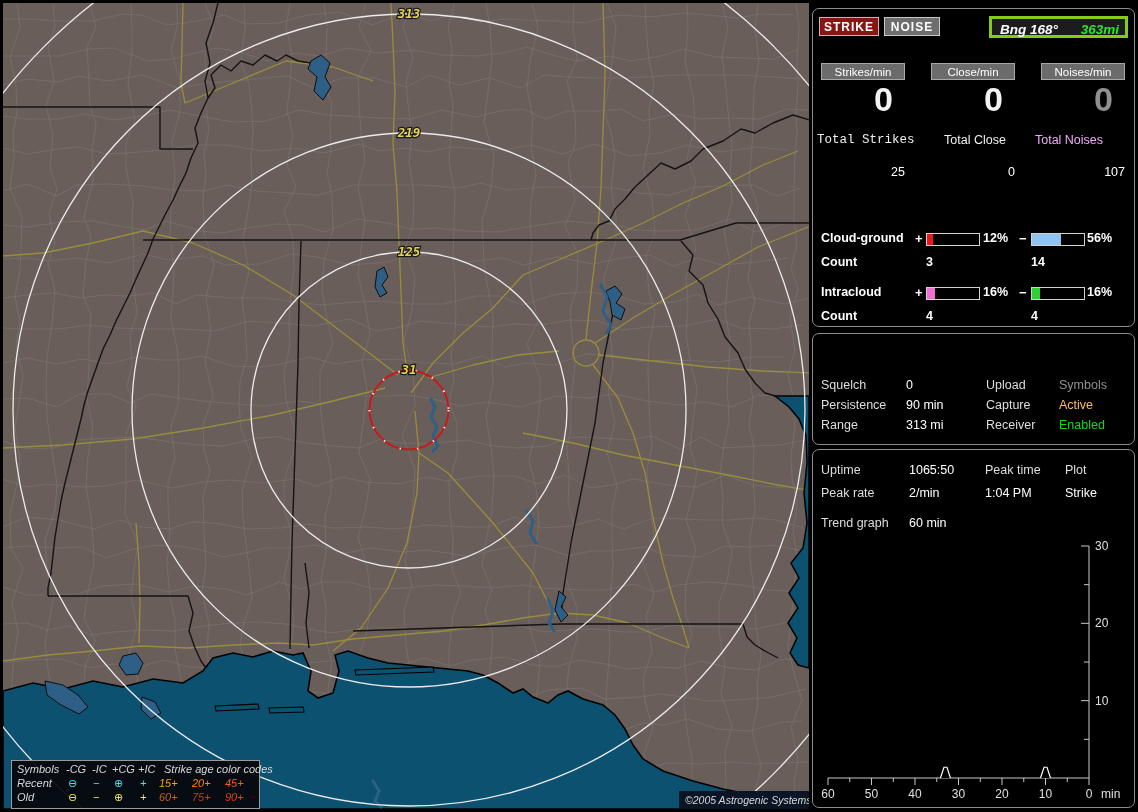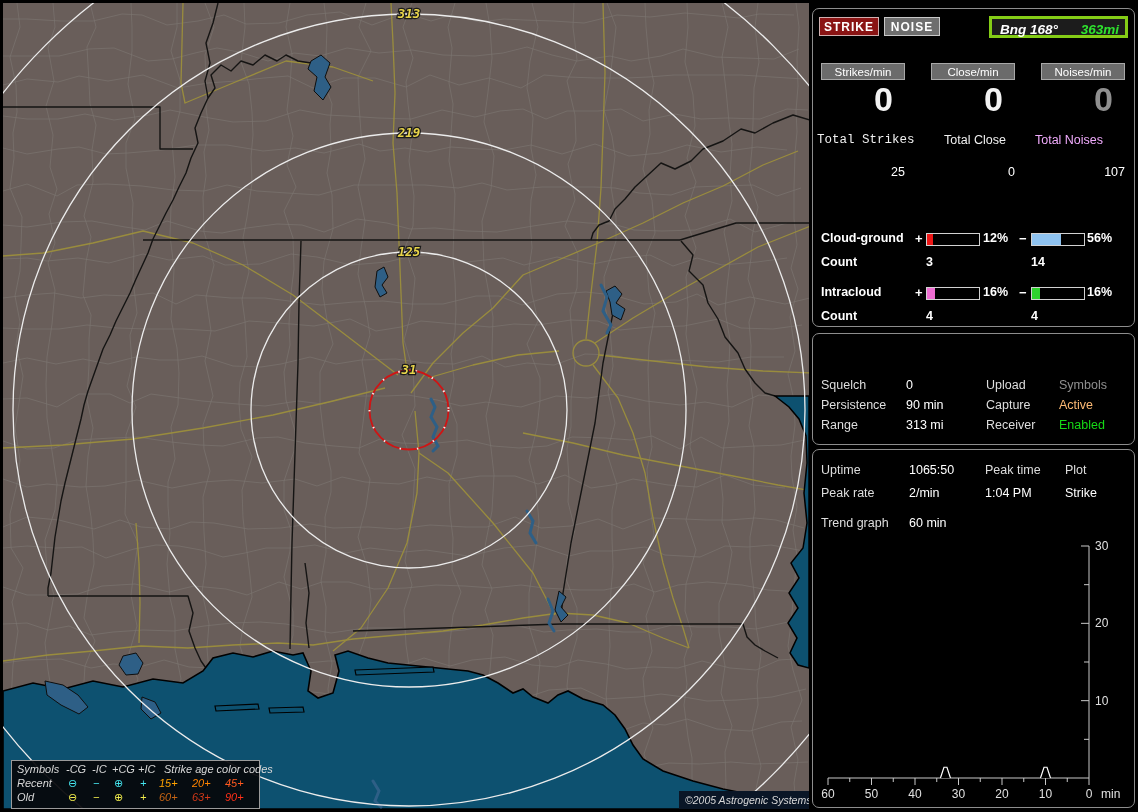--- a/index.html
+++ b/index.html
@@ -156,21 +156,21 @@
       <span style="left: 147px; top: 16px; color: rgb(255, 162, 0);">15+</span>
       <span style="left: 180px; top: 16px; color: rgb(255, 132, 0);">20+</span>
       <span style="left: 213px; top: 16px; color: rgb(255, 90, 32);">45+</span>
 
       <span style="left:5px;top:30px">Old</span>
       <span style="left: 56px; top: 30px; color: rgb(240, 236, 76);">⊖</span>
       <span style="left: 81px; top: 30px; color: rgb(240, 236, 76);">−</span>
       <span style="left: 102px; top: 30px; color: rgb(240, 236, 76);">⊕</span>
       <span style="left: 128px; top: 30px; color: rgb(240, 236, 76);">+</span>
       <span style="left: 147px; top: 30px; color: rgb(198, 100, 20);">60+</span>
-      <span style="left: 180px; top: 30px; color: rgb(208, 56, 24);">63+</span>
+      <span style="left: 180px; top: 30px; color: rgb(208, 56, 24);">75+</span>
       <span style="left: 213px; top: 30px; color: rgb(255, 48, 24);">90+</span>
     </div>
   </div>
 
   <div class="panel" id="p1">
     <div class="btn strike-btn">STRIKE</div>
     <div class="btn noise-btn">NOISE</div>
     <div class="bng">
       <span class="lbl">Bng 168°</span>
       <span class="mi" style="color: rgb(46, 227, 46);">363mi</span>

